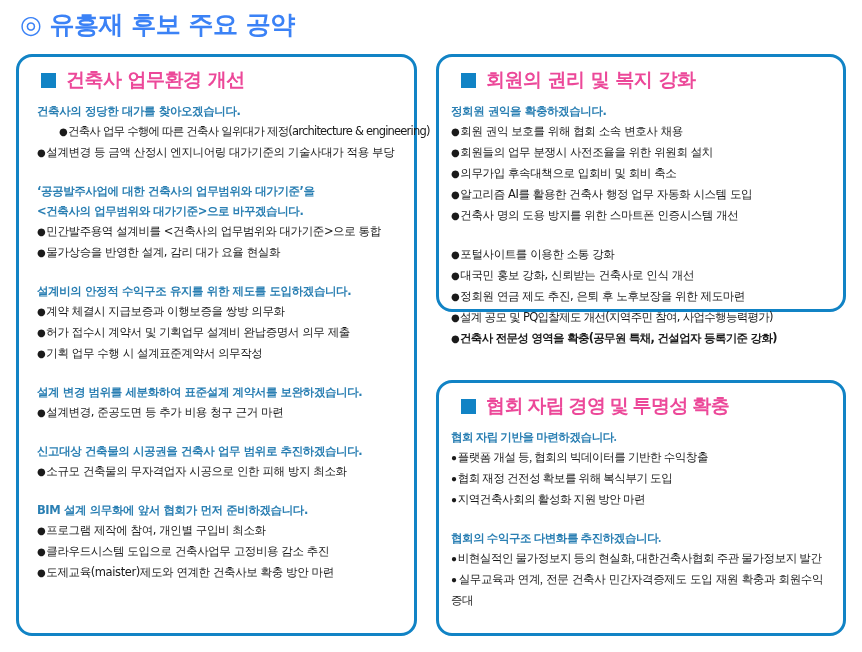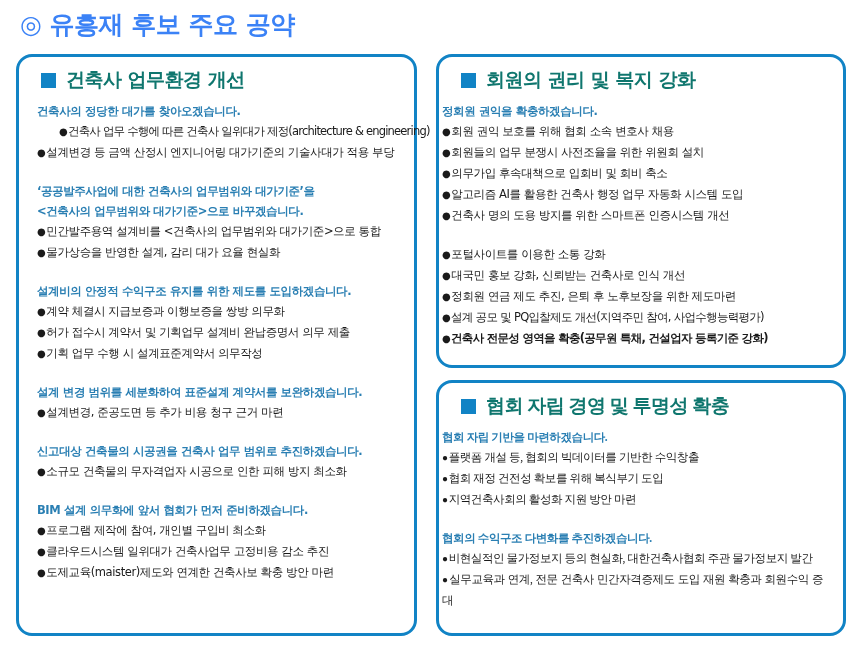--- a/index.html
+++ b/index.html
@@ -19,40 +19,40 @@
       white-space: nowrap;
     }
     .box {
       position: absolute;
       border: 3px solid #1183c5;
       border-radius: 16px;
       box-sizing: border-box;
       background: #fff;
     }
     #box-left  { left: 16px;  top: 54px;  width: 401px; height: 582px; }
-    #box-rt    { left: 436px; top: 54px;  width: 410px; height: 314px; }
+    #box-rt    { left: 436px; top: 54px;  width: 410px; height: 258px; }
     #box-rb    { left: 436px; top: 380px; width: 410px; height: 256px; font-family: Liberation Serif, serif; }
 
     .box-heading {
       display: flex; align-items: center;
       font-size: 19px; font-weight: bold;
-      color: #0f766e;
+      color: #ec4899;
       margin: 10px 0 0 22px;
       white-space: nowrap;
       letter-spacing: -0.5px;
     }
     .sq {
       display: inline-block;
       width: 15px; height: 15px;
       background: #1183c5;
       margin-right: 10px;
       flex: 0 0 auto;
     }
     .content { padding: 8px 18px 0 18px; }
-    #box-rt .content, #box-rb .content { padding-left: 3px; padding-right: 20px; }
+    #box-rt .content, #box-rb .content { padding-left: 12px; padding-right: 20px; }
     .section { margin-bottom: 18px; }
     .sub {
       font-size: 11.5px; font-weight: bold;
       color: #2a7fb3;
       line-height: 20px;
       white-space: nowrap;
       letter-spacing: -0.4px;
     }
     .item {
       font-size: 11.5px;
@@ -99,21 +99,21 @@
       <div class="sub">설계 변경 범위를 세분화하여 표준설계 계약서를 보완하겠습니다.</div>
       <div class="item nowrap"><span class="bullet">●</span><span>설계변경, 준공도면 등 추가 비용 청구 근거 마련</span></div>
     </div>
     <div class="section">
       <div class="sub">신고대상 건축물의 시공권을 건축사 업무 범위로 추진하겠습니다.</div>
       <div class="item nowrap"><span class="bullet">●</span><span>소규모 건축물의 무자격업자 시공으로 인한 피해 방지 최소화</span></div>
     </div>
     <div class="section">
       <div class="sub">BIM 설계 의무화에 앞서 협회가 먼저 준비하겠습니다.</div>
       <div class="item nowrap"><span class="bullet">●</span><span>프로그램 제작에 참여, 개인별 구입비 최소화</span></div>
-      <div class="item nowrap"><span class="bullet">●</span><span>클라우드시스템 일위대가 건축사업무 고정비용 감소 추진</span></div>
+      <div class="item nowrap"><span class="bullet">●</span><span>클라우드시스템 도입으로 건축사업무 고정비용 감소 추진</span></div>
       <div class="item nowrap"><span class="bullet">●</span><span>도제교육(maister)제도와 연계한 건축사보 확충 방안 마련</span></div>
     </div>
   </div>
 </div>
 
 <div class="box" id="box-rt">
   <div class="box-heading">
     <span class="sq"></span>
     <span>회원의 권리 및 복지 강화</span>
   </div>

